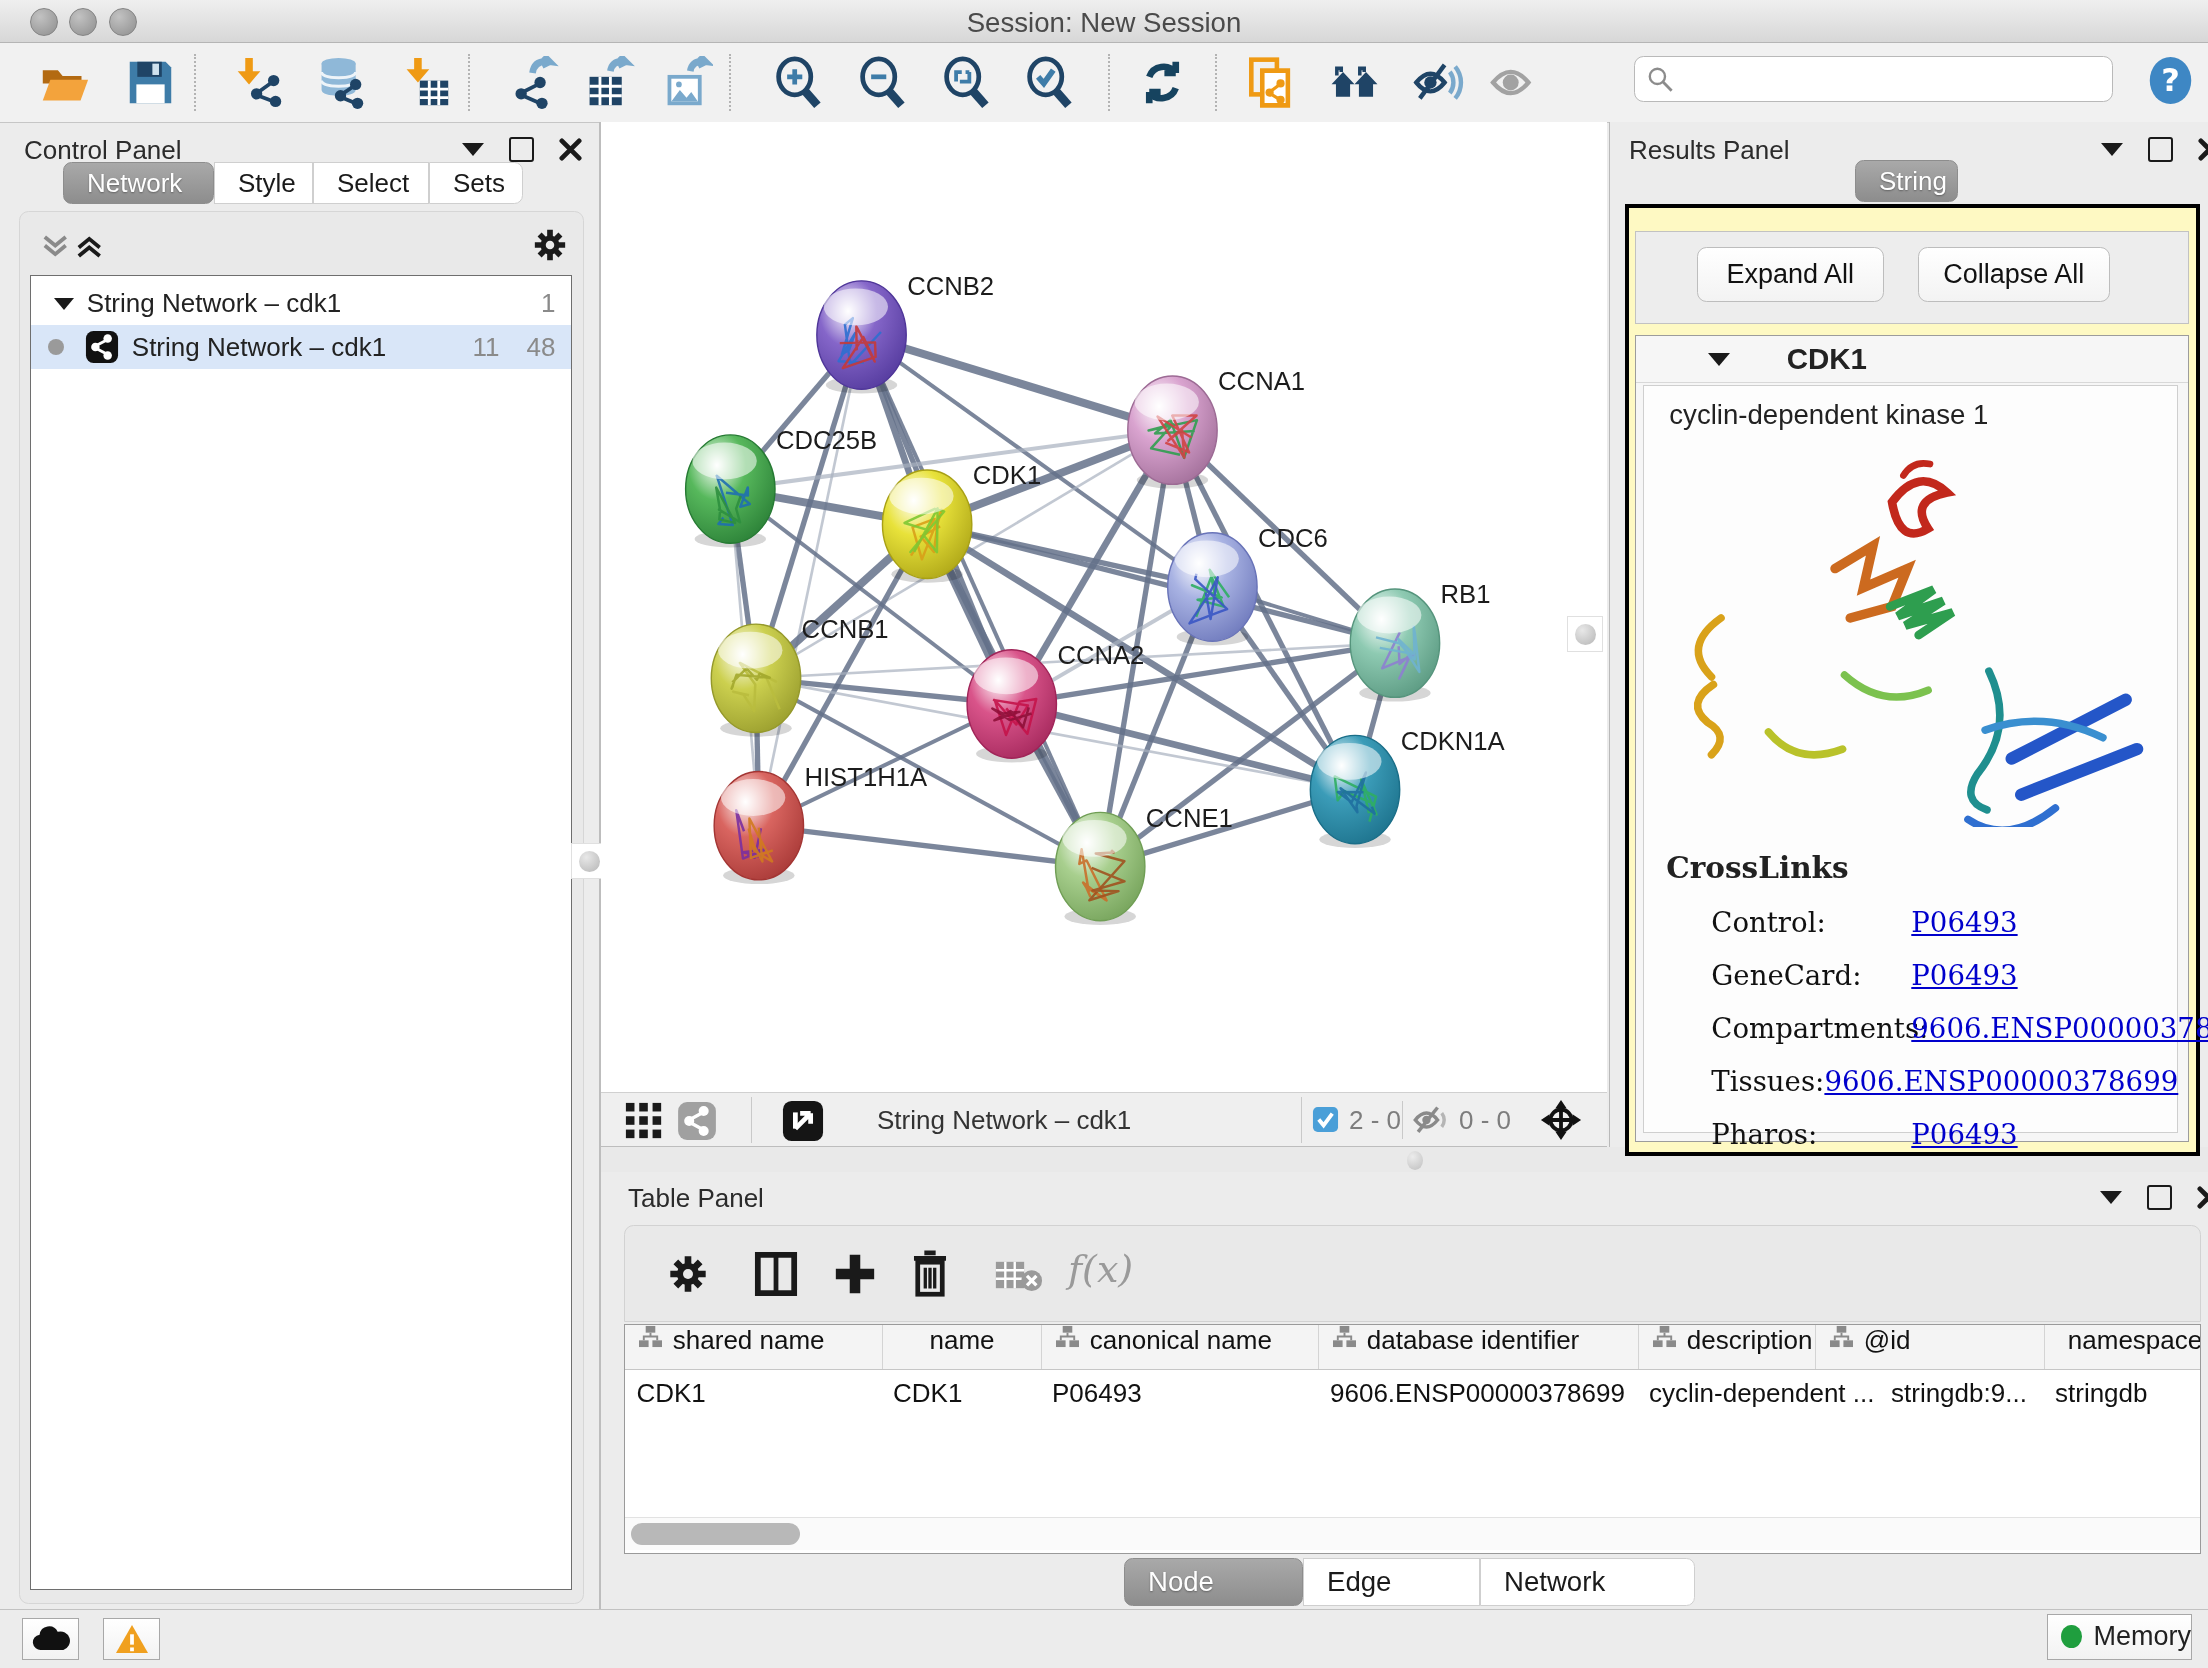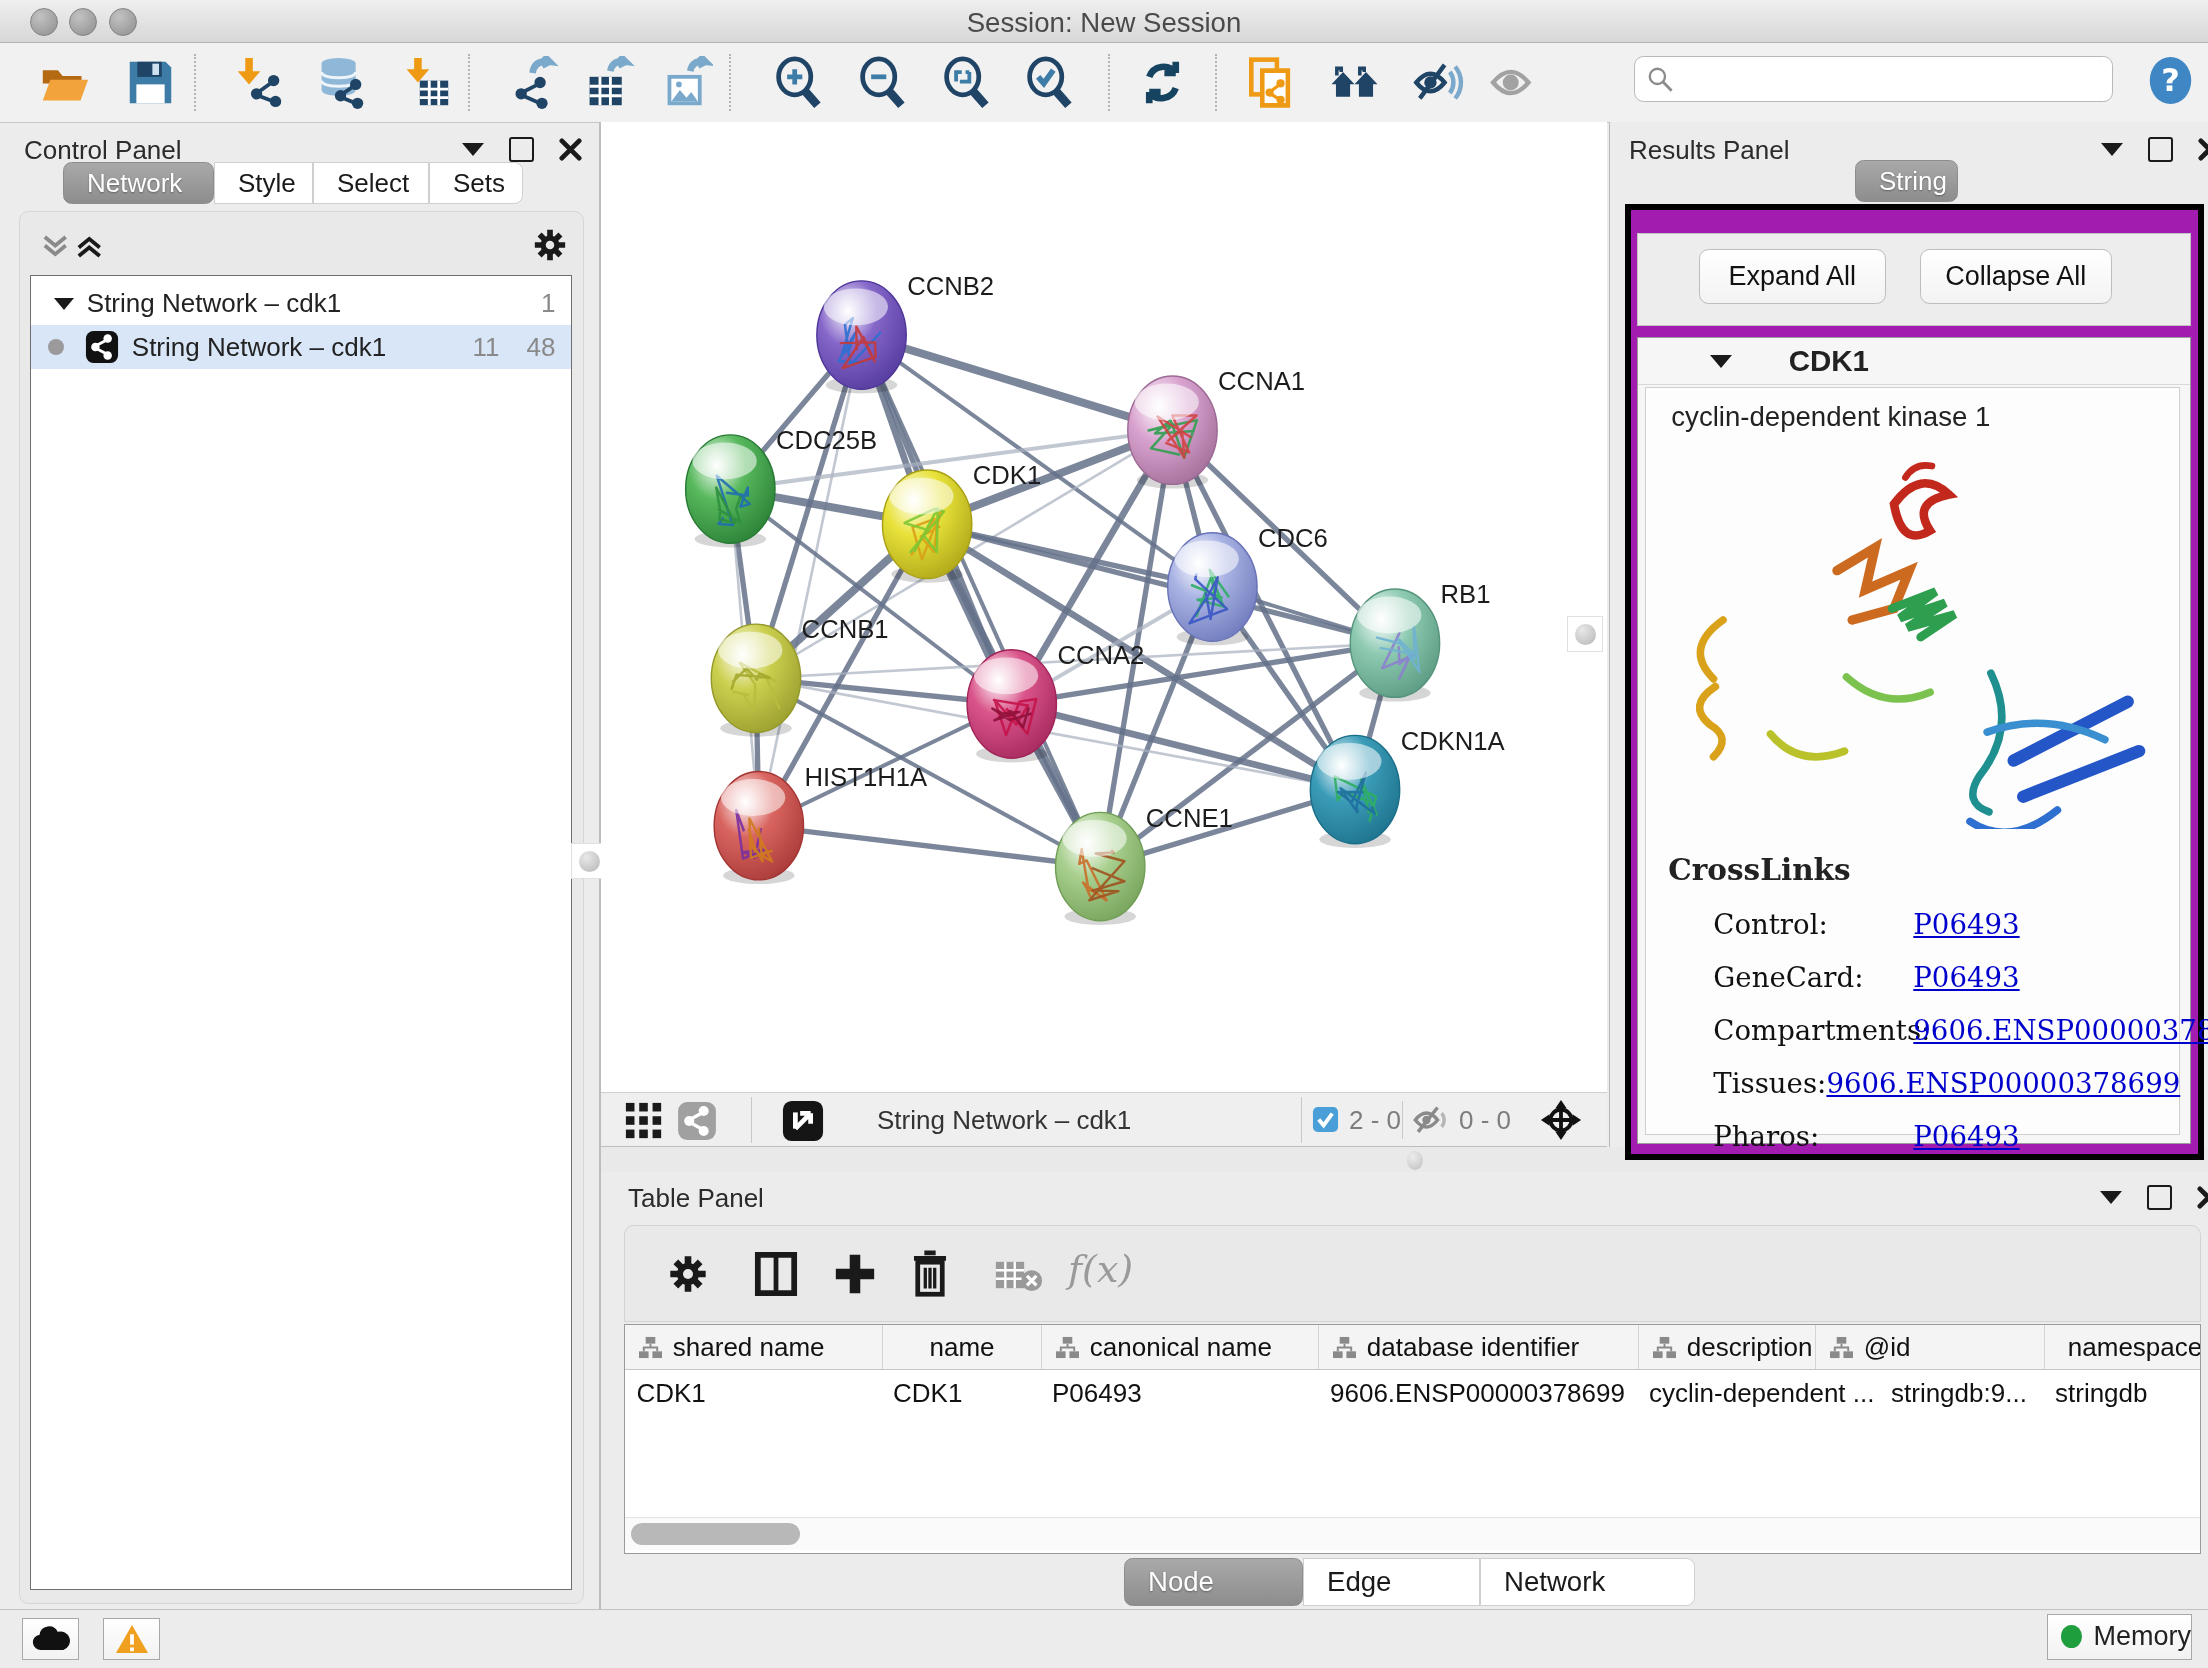--- a/index.html
+++ b/index.html
@@ -32,33 +32,33 @@
   
   .subbox{background:#e9e9e9;border:1px solid #d6d6d6;border-radius:9.5px}
   .treebox{background:#fff;border:1.9px solid #6e6e6e}
   .treerow{position:absolute;left:0;width:100%;height:44px;display:flex;align-items:center;font-size:26px}
   .cnt{color:#8a8a8a}
   
   .canvas{background:#fff}
   .netbar{background:#efefef;border-top:1px solid #d0d0d0;border-bottom:1px solid #bdbdbd}
   .vline{width:1px;background:#c9c9c9}
   
-  .rbox{background:#a21caf;border:6px solid #000000}
+  .rbox{background:#fef9c3;border:4px solid #000000}
   .btn{background:linear-gradient(#ffffff,#f3f3f3);border:1.9px solid #bdbdbd;border-radius:9.5px;
        font-size:27px;color:#111;display:flex;align-items:center;justify-content:center}
   .contentbox{background:#f6f6f6;border:1.9px solid #9c9c9c}
   .innerbox{background:#fdfdfd;border:1px solid #cfcfcf}
   .serif{font-family:"DejaVu Serif","Liberation Serif",serif}
   .xlink{color:#0000cc;text-decoration:underline;font-size:27.6px}
   .xlabel{font-size:27.6px;color:#111}
   
   .tpbar{background:#e9e9e9;border:1px solid #d2d2d2;border-radius:9.5px 9.5px 0 0}
   .tablebox{background:#fff;border:1.9px solid #9a9a9a}
   .thead{background:#f4f4f4;border-bottom:1.9px solid #c6c6c6}
-  .th{position:absolute;top:0;height:44px;display:flex;align-items:center;font-size:26px;color:#111;
+  .th{position:absolute;top:0;height:44px;display:flex;font-size:26px;color:#111;
       border-left:1px solid #d4d4d4;box-sizing:border-box;overflow:hidden;white-space:nowrap}
   .td{position:absolute;top:0;height:48px;display:flex;align-items:center;font-size:26px;color:#111;
       overflow:hidden;white-space:nowrap}
   .hscroll{background:#fafafa;border-top:1px solid #e2e2e2}
   .thumb{background:#b8b8b8;border-radius:11.4px}
   
   .statusbar{background:#ececec;border-top:1.9px solid #c2c2c2}
   .sbox{background:linear-gradient(#ffffff,#f2f2f2);border:1.9px solid #a8a8a8;display:flex;align-items:center;justify-content:center}
   .handleV{width:34px;height:34px;background:#fff;border:1px solid #e0e0e0;display:flex;align-items:center;justify-content:center}
   .ball{width:21px;height:21px;border-radius:50%;background:radial-gradient(circle at 35% 30%,#e8e8e8,#b5b5b5)}

